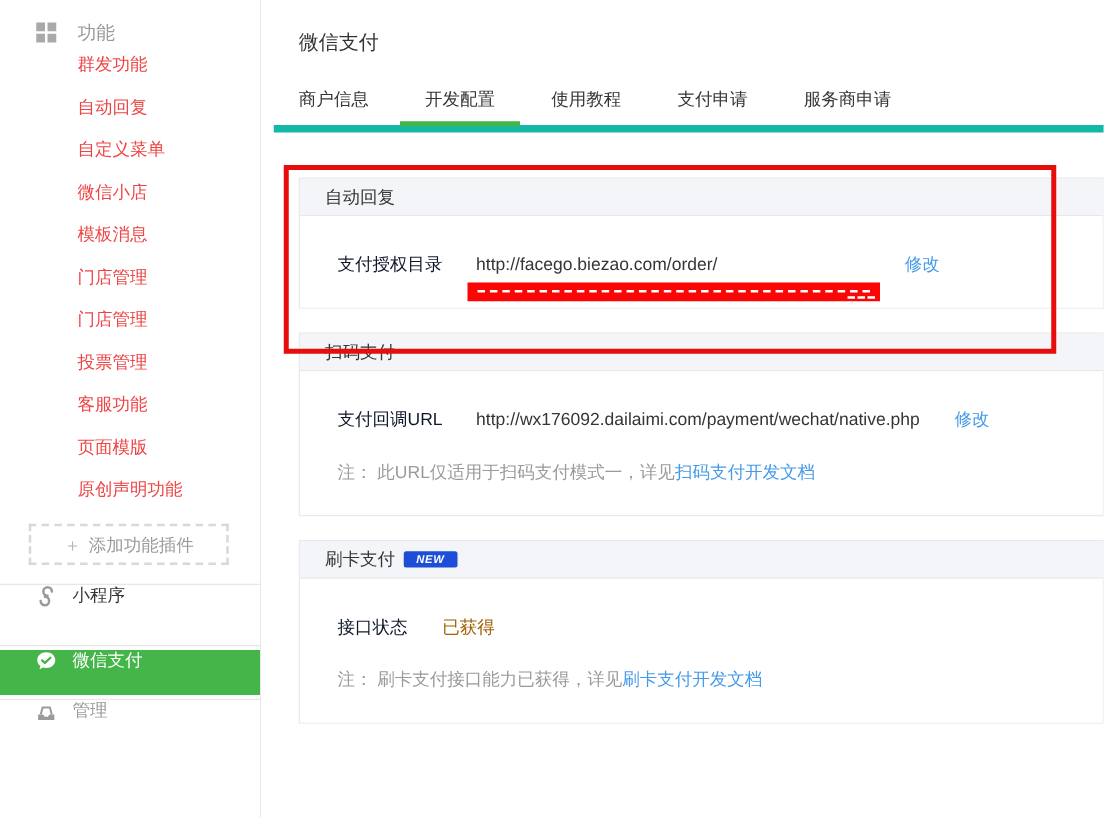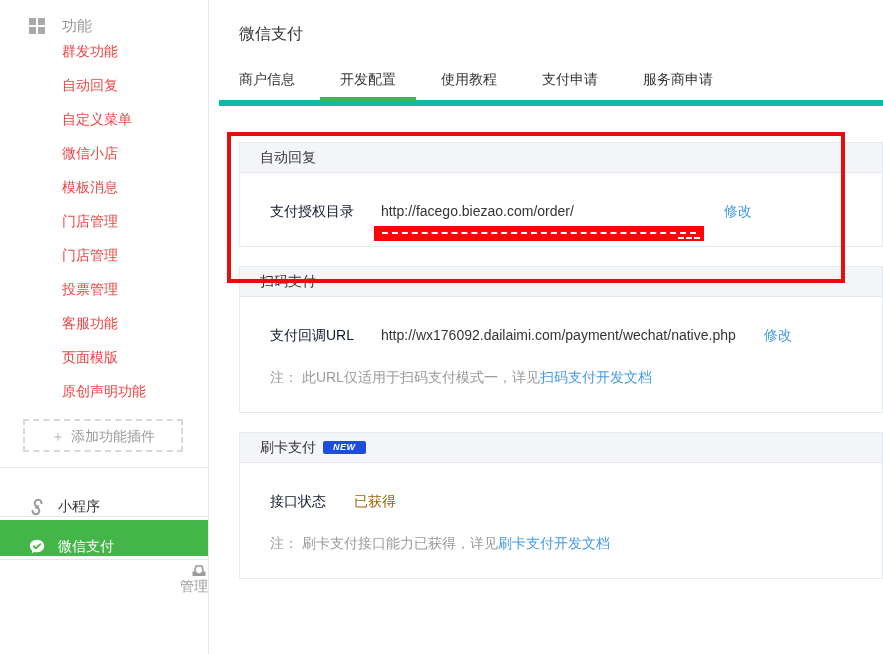--- a/index.html
+++ b/index.html
@@ -10,24 +10,24 @@
   
   .sidebar { width:209px; min-width:209px; border-right:1px solid #e7e7eb; background:#fff; }
   .side-header { display:flex; align-items:center; height:34px; padding:18px 0 0 28px; color:#9a9a9a; cursor:pointer; }
   .side-header .hd-label { margin-left:16px; font-size:15px; }
   .side-item { display:block; height:34px; line-height:34px; padding-left:62px; color:#ef4444; text-decoration:none; cursor:pointer; }
   .add-plugin { display:block; width:160px; margin:11px 0 0 23px; height:33px; line-height:31px;
     border:2px dashed #d8d8d8; background:#fff; color:#9a9a9a; font-size:14px; text-align:center; cursor:pointer; }
   .add-plugin .plus { margin-right:6px; color:#b5b5b5; }
   .side-divider { border-top:1px solid #e7e7eb; margin-top:15px; }
   .side-divider.tight { margin-top:0; }
-  .side-entry { display:flex; align-items:flex-end; height:48px; padding-left:28px; color:#353535; text-decoration:none; cursor:pointer; }
+  .side-entry { display:flex; align-items:flex-start; height:48px; padding-left:28px; color:#353535; text-decoration:none; cursor:pointer; }
   .side-entry .entry-label { margin-left:12px; }
   .side-entry.pay { height:36px; margin:3px 0; background:#44b549; color:#fff; }
-  .side-entry.manage { color:#9a9a9a; height:44px;flex-direction:column; }
+  .side-entry.manage { color:#9a9a9a; height:44px; }
   .icon16 { width:18px; height:18px; flex:0 0 18px; }
 
   
   .main { flex:1; position:relative; background:#fff; }
   .page-title { font-size:16px; font-weight:400; color:#353535; margin:24px 0 0 30px; }
   .tabs { display:flex; margin:20px 0 0 10px; border-bottom:6px solid #14b8a6; }
   .tab { position:relative; padding:0 20px; height:35px; line-height:28px; color:#353535;
     text-decoration:none; cursor:pointer; margin-right:5px; }
   .tab.active { color:#353535; }
   .tab.active::after { content:""; position:absolute; left:0; right:0; bottom:-1px; height:4px; background:#44b549; }

